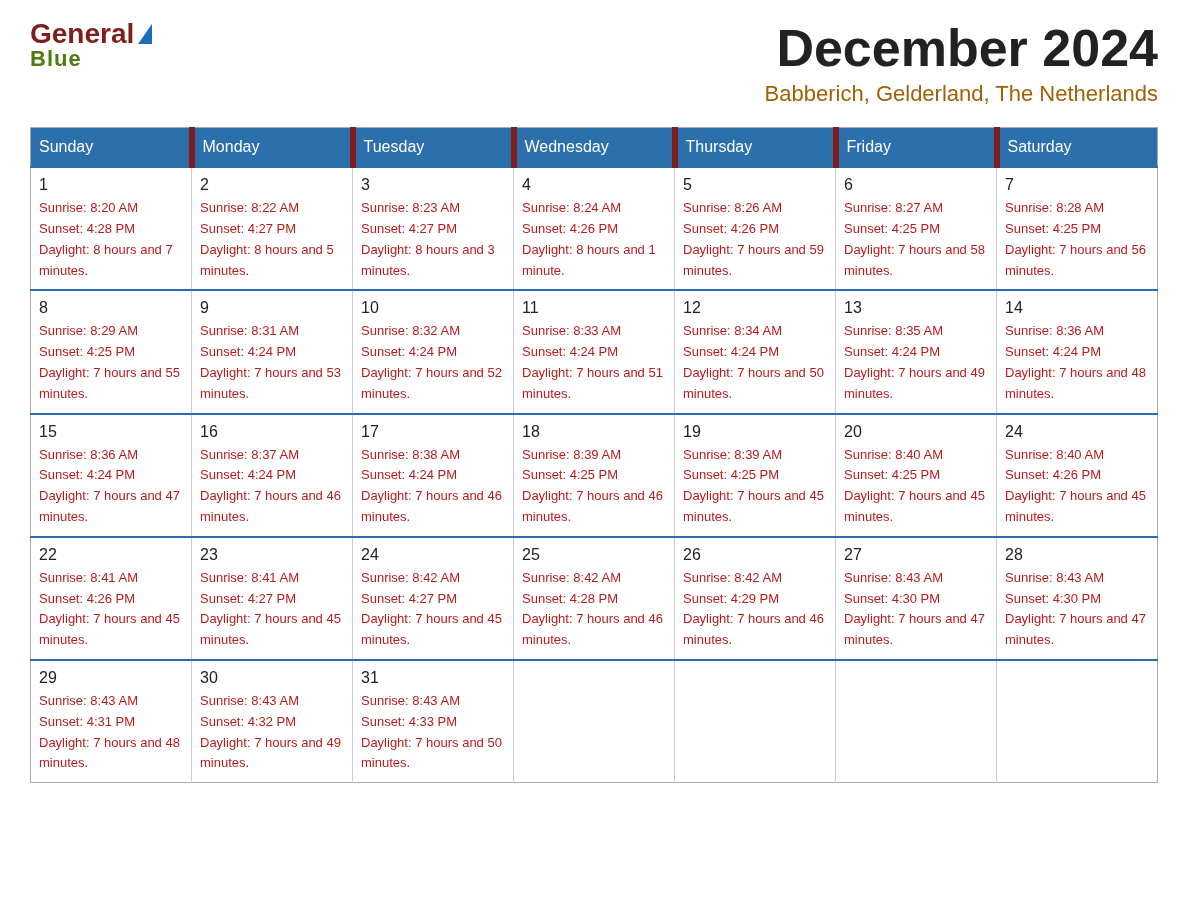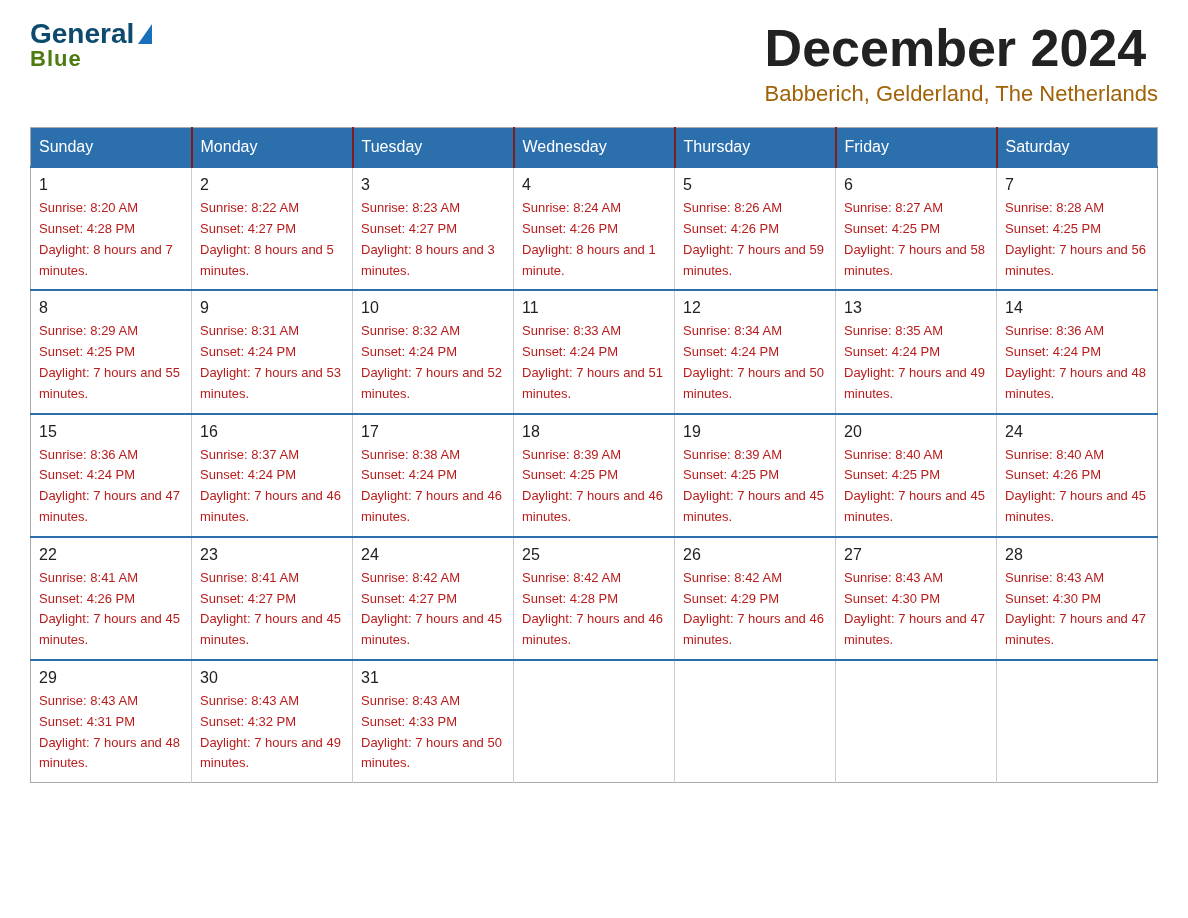--- a/index.html
+++ b/index.html
@@ -18,32 +18,32 @@
       margin-bottom: 20px;
     }
     .logo {
       display: flex;
       flex-direction: column;
       align-items: flex-start;
     }
     .logo-text {
       font-size: 28px;
       font-weight: bold;
-      color: #0c4a6e;
+      color: #7f1d1d;
       line-height: 1;
     }
     .logo-blue-line {
       color: #4d7c0f;
       font-size: 22px;
       font-weight: bold;
       letter-spacing: 1px;
       margin-top: -2px;
     }
     .title-section {
-      text-align: left;
+      text-align: right;
     }
     .month-year {
       font-size: 52px;
       font-weight: bold;
       color: #222;
       line-height: 1.1;
     }
     .location {
       font-size: 22px;
       color: #a16207;
@@ -56,21 +56,21 @@
     }
     .calendar thead tr {
       background-color: #2c6fad;
     }
     .calendar thead th {
       color: #fff;
       font-size: 16px;
       font-weight: normal;
       padding: 10px 8px;
       text-align: left;
-      border-right: 2px solid #7f1d1d;
+      border-right: 6px solid #7f1d1d;
       width: calc(100% / 7);
     }
     .calendar thead th:last-child {
       border-right: none;
     }
     .calendar tbody tr {
       border-top: 2px solid #2c6fad;
     }
     .calendar tbody td {
       vertical-align: top;

